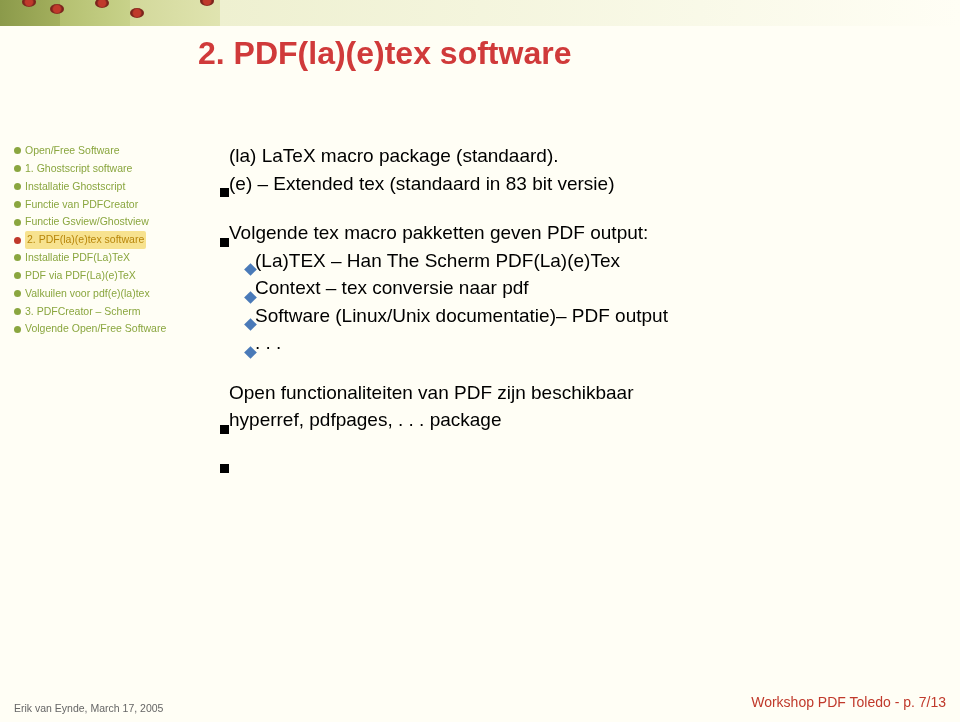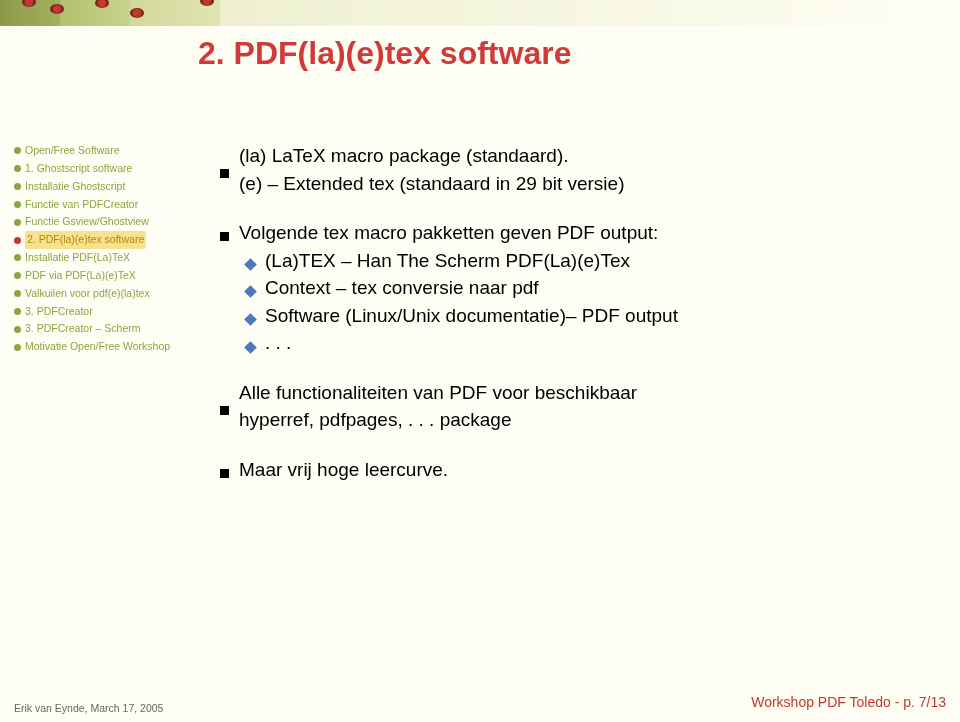--- a/index.html
+++ b/index.html
@@ -63,21 +63,21 @@
   .content {
     position: absolute;
     top: 142px;
     left: 220px;
     right: 60px;
     font-size: 19px;
     color: #000;
     line-height: 1.45;
   }
   .content .block { margin-bottom: 22px; }
-  .content .row { display: flex; align-items: center; gap: 10px; }
+  .content .row { display: flex; align-items: flex-end; }
   .content .sq {
     width: 9px; height: 9px; background: #000; flex-shrink: 0; margin-top: 8px;
   }
   .content .diamond {
     width: 9px; height: 9px; flex-shrink: 0; margin-top: 8px; margin-left: 26px;
     background: #4a7ab8;
     transform: rotate(45deg);
   }
 
   .footer-left {
@@ -142,40 +142,36 @@
   <div class="item">
       <span class="dot"></span>
       <span class="label">PDF via PDF(La)(e)TeX</span>
     </div>
   <div class="item">
       <span class="dot"></span>
       <span class="label">Valkuilen voor pdf(e)(la)tex</span>
     </div>
   <div class="item">
       <span class="dot"></span>
-      <span class="label">3. PDFCreator</span>
-    </div>
-  <div class="item">
-      <span class="dot"></span>
       <span class="label">3. PDFCreator – Scherm</span>
     </div>
   <div class="item">
       <span class="dot"></span>
-      <span class="label">Motivatie Open/Free Workshop</span>
+      <span class="label">Volgende Open/Free Software</span>
     </div>
 </div>
 
 <div class="content">
 
   <div class="block">
     <div class="row">
       <span class="sq"></span>
       <div>
         <div>(la) LaTeX macro package (standaard).</div>
-        <div>(e) – Extended tex (standaard in 29 bit versie)</div>
+        <div>(e) – Extended tex (standaard in 83 bit versie)</div>
       </div>
     </div>
   </div>
 
   <div class="block">
     <div class="row">
       <span class="sq"></span>
       <div>Volgende tex macro pakketten geven PDF output:</div>
     </div>
     <div class="row">
@@ -193,29 +189,28 @@
     <div class="row">
         <span class="diamond"></span>
         <div>. . .</div>
       </div>
   </div>
 
   <div class="block">
     <div class="row">
       <span class="sq"></span>
       <div>
-        <div>Alle functionaliteiten van PDF voor beschikbaar</div>
+        <div>Open functionaliteiten van PDF zijn beschikbaar</div>
         <div>hyperref, pdfpages, . . . package</div>
       </div>
     </div>
   </div>
 
   <div class="block">
     <div class="row">
       <span class="sq"></span>
-      <div>Maar vrij hoge leercurve.</div>
     </div>
   </div>
 
 </div>
 
 <div class="footer-left">Erik van Eynde, March 17, 2005</div>
 <div class="footer-right">Workshop PDF Toledo - p. 7/13</div>
 
 </body></html>

